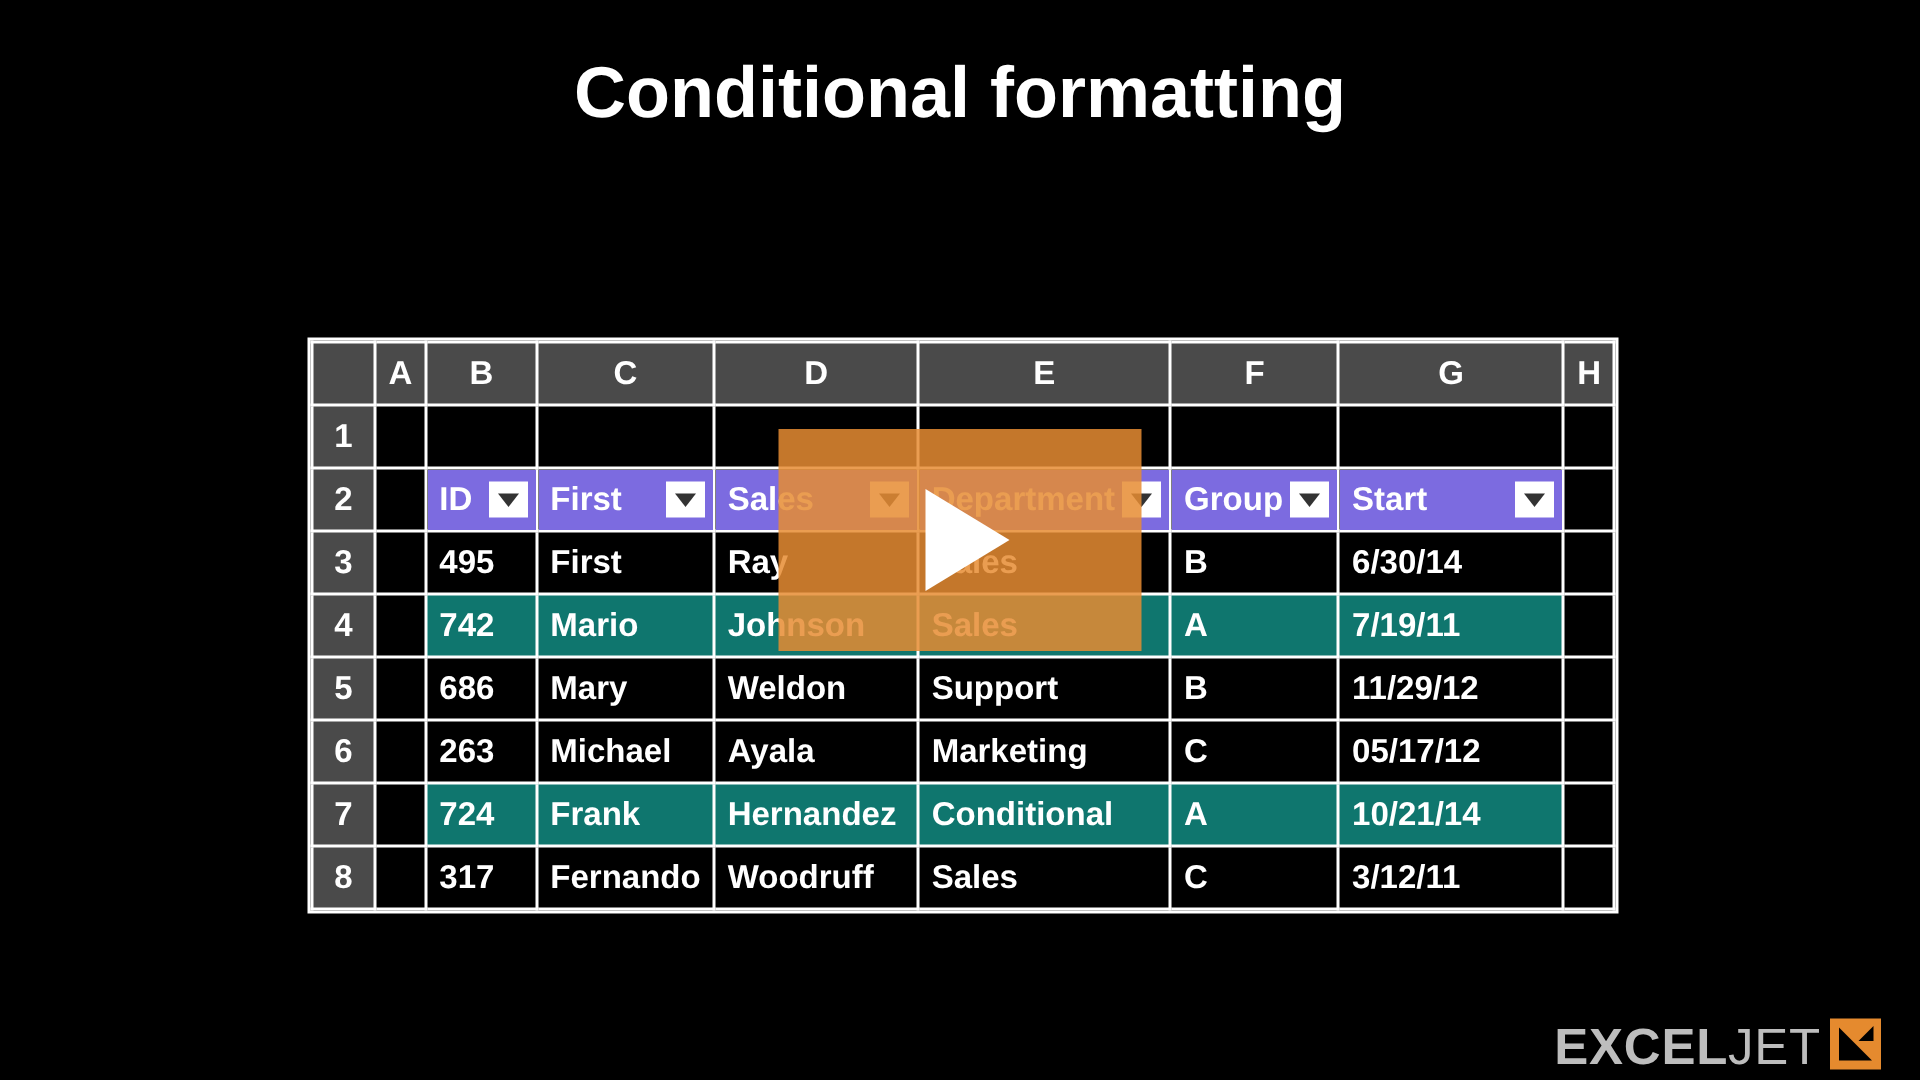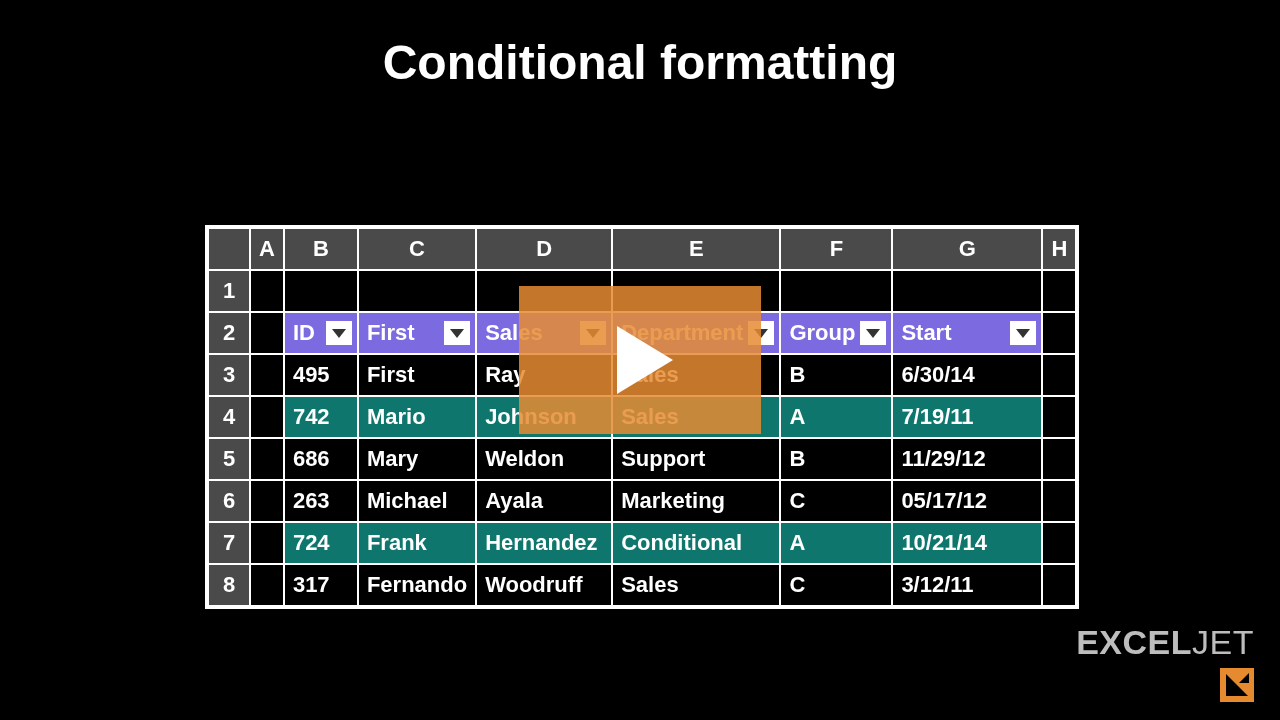--- a/index.html
+++ b/index.html
@@ -102,25 +102,24 @@
     width: 0; height: 0;
     border-top: 34px solid transparent;
     border-bottom: 34px solid transparent;
     border-left: 56px solid #fff;
     margin-left: 10px;
   }
 
   .brand {
     position: absolute;
     right: 26px;
-    bottom: 18px;
+    bottom: 2px;
     display: flex;
-    align-items: flex-end;
+    align-items: flex-start;
     gap: 6px;
-    flex-direction: column;
   }
   .brand-text {
     font-size: 34px;
     font-weight: 800;
     letter-spacing: 0.5px;
     color: #bdbdbd;
   }
   .brand-text .thin { font-weight: 400; color: #bdbdbd; }
   .brand-icon {
     width: 34px;

